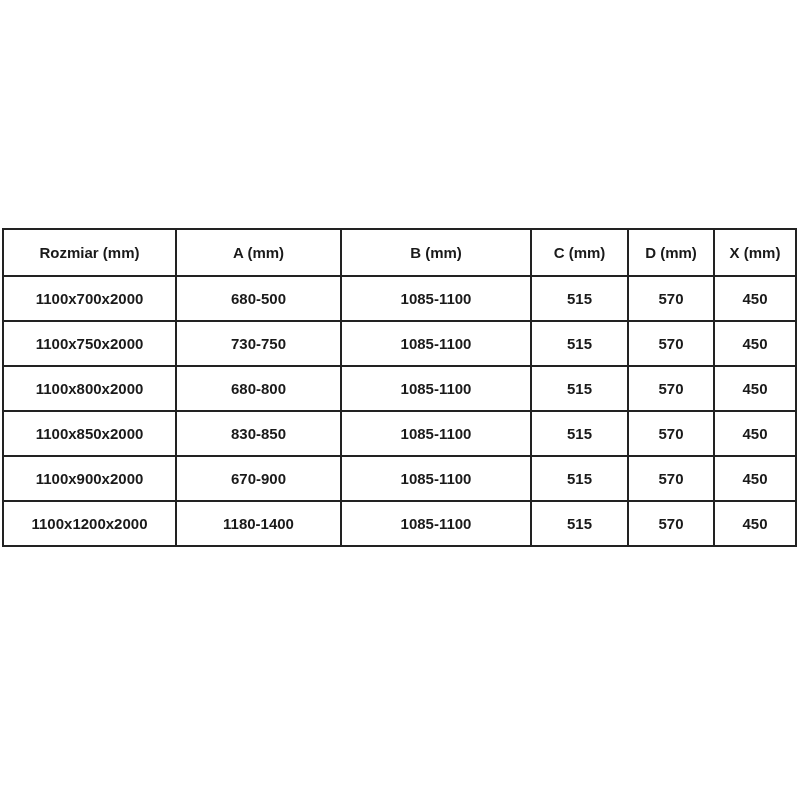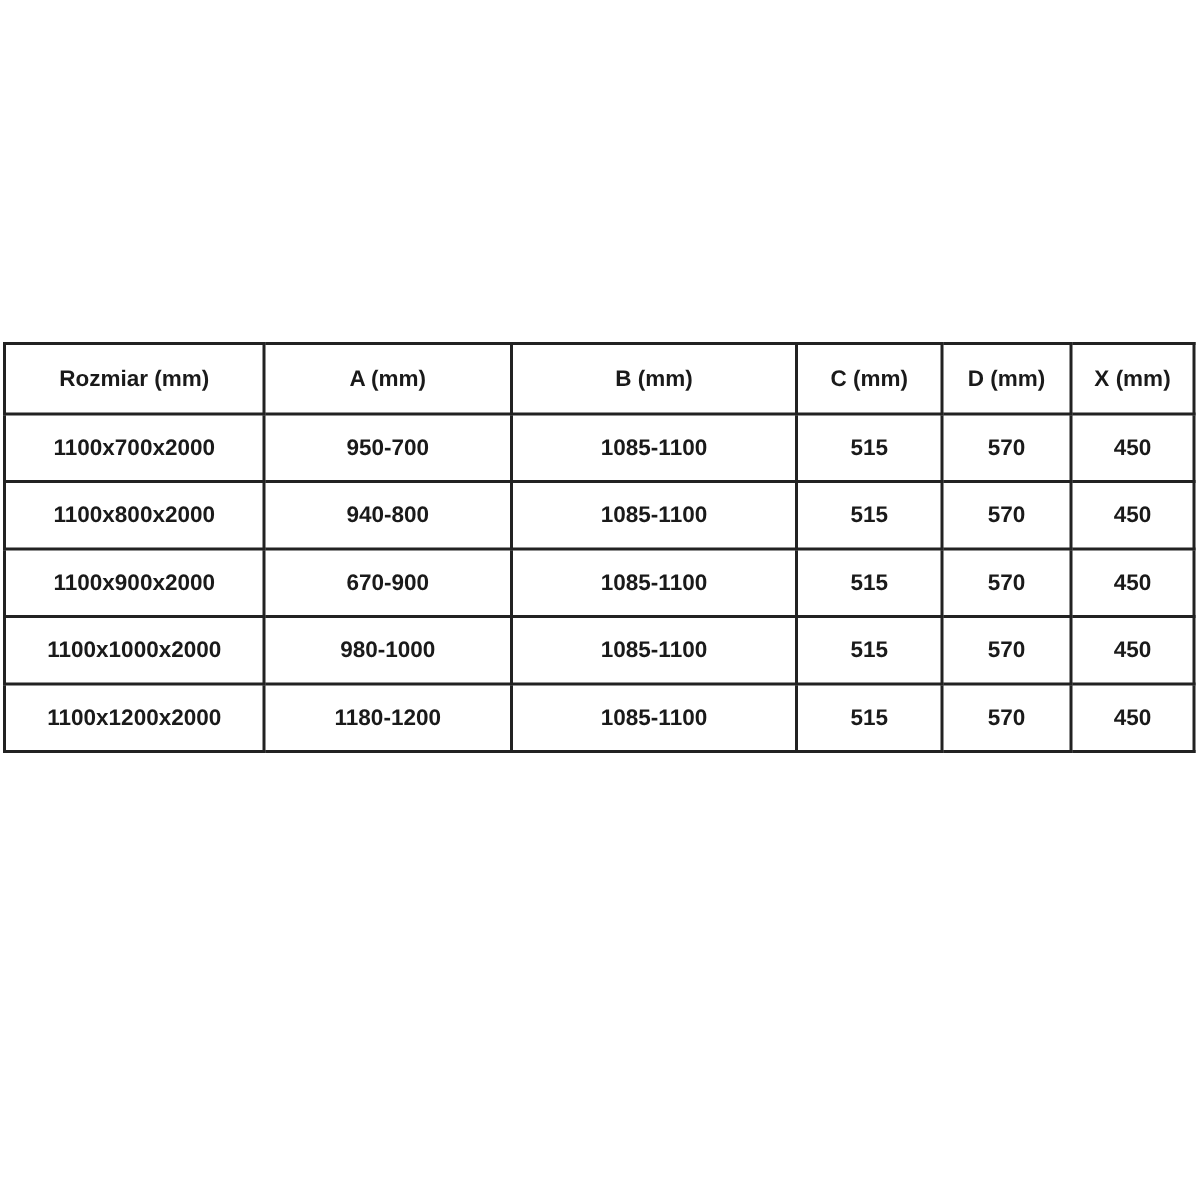--- a/index.html
+++ b/index.html
@@ -72,53 +72,61 @@
           <th>A (mm)</th>
           <th>B (mm)</th>
           <th>C (mm)</th>
           <th>D (mm)</th>
           <th>X (mm)</th>
         </tr>
     </thead>
     <tbody>
         <tr>
           <td>1100x700x2000</td>
-          <td>950-700</td>
+          <td>680-500</td>
+          <td>1085-1100</td>
+          <td>515</td>
+          <td>570</td>
+          <td>450</td>
+        </tr>
+        <tr>
+          <td>1100x750x2000</td>
+          <td>730-750</td>
           <td>1085-1100</td>
           <td>515</td>
           <td>570</td>
           <td>450</td>
         </tr>
         <tr>
           <td>1100x800x2000</td>
-          <td>940-800</td>
+          <td>680-800</td>
+          <td>1085-1100</td>
+          <td>515</td>
+          <td>570</td>
+          <td>450</td>
+        </tr>
+        <tr>
+          <td>1100x850x2000</td>
+          <td>830-850</td>
           <td>1085-1100</td>
           <td>515</td>
           <td>570</td>
           <td>450</td>
         </tr>
         <tr>
           <td>1100x900x2000</td>
           <td>670-900</td>
           <td>1085-1100</td>
           <td>515</td>
           <td>570</td>
           <td>450</td>
         </tr>
         <tr>
-          <td>1100x1000x2000</td>
-          <td>980-1000</td>
-          <td>1085-1100</td>
-          <td>515</td>
-          <td>570</td>
-          <td>450</td>
-        </tr>
-        <tr>
           <td>1100x1200x2000</td>
-          <td>1180-1200</td>
+          <td>1180-1400</td>
           <td>1085-1100</td>
           <td>515</td>
           <td>570</td>
           <td>450</td>
         </tr>
       </tbody>
   </table>
 </div>
 
 </body></html>

